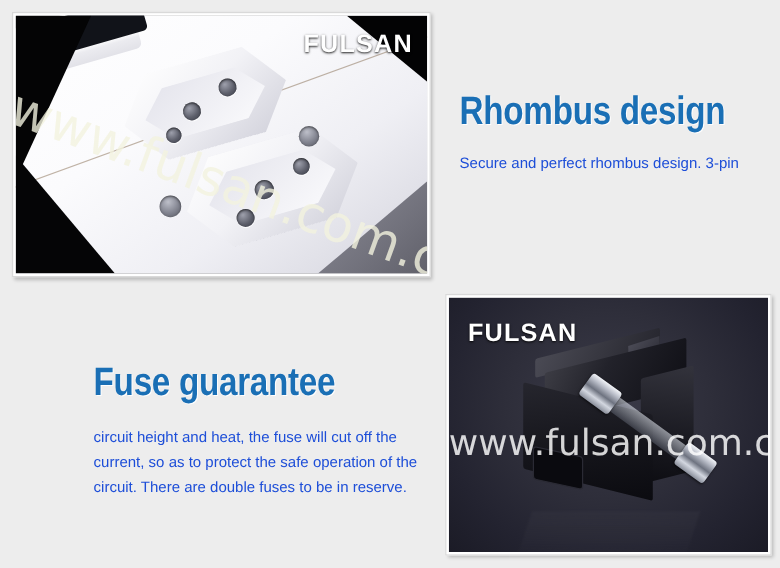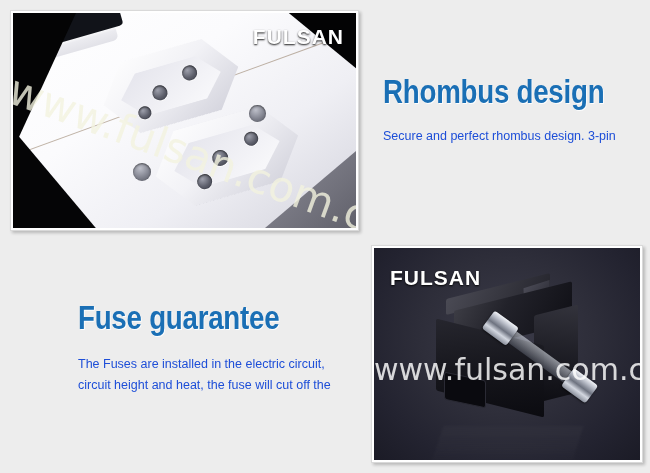--- a/index.html
+++ b/index.html
@@ -373,22 +373,23 @@
   <div id="rhombus-text">
     <div class="headline" id="rhombus-headline">Rhombus design</div>
     <div class="bodytext">
       <div>Secure and perfect rhombus design. 3-pin</div>
     </div>
   </div>
 
   <div id="fuse-text">
     <div class="headline" id="fuse-headline">Fuse guarantee</div>
     <div class="bodytext">
-      <div>The Fuses are installed in the electric circuit,</div>
       <div>circuit height and heat, the fuse will cut off the</div>
+      <div>current, so as to protect the safe operation of the</div>
+      <div>circuit. There are double fuses to be in reserve.</div>
     </div>
   </div>
 
   <div class="photo-frame" id="fuse-photo">
     <div class="photo-inner">
       <div class="fuse-scene">
 
         <div class="holder-lid"></div>
         <div class="holder-tab"></div>
         <div class="holder-top"></div>

